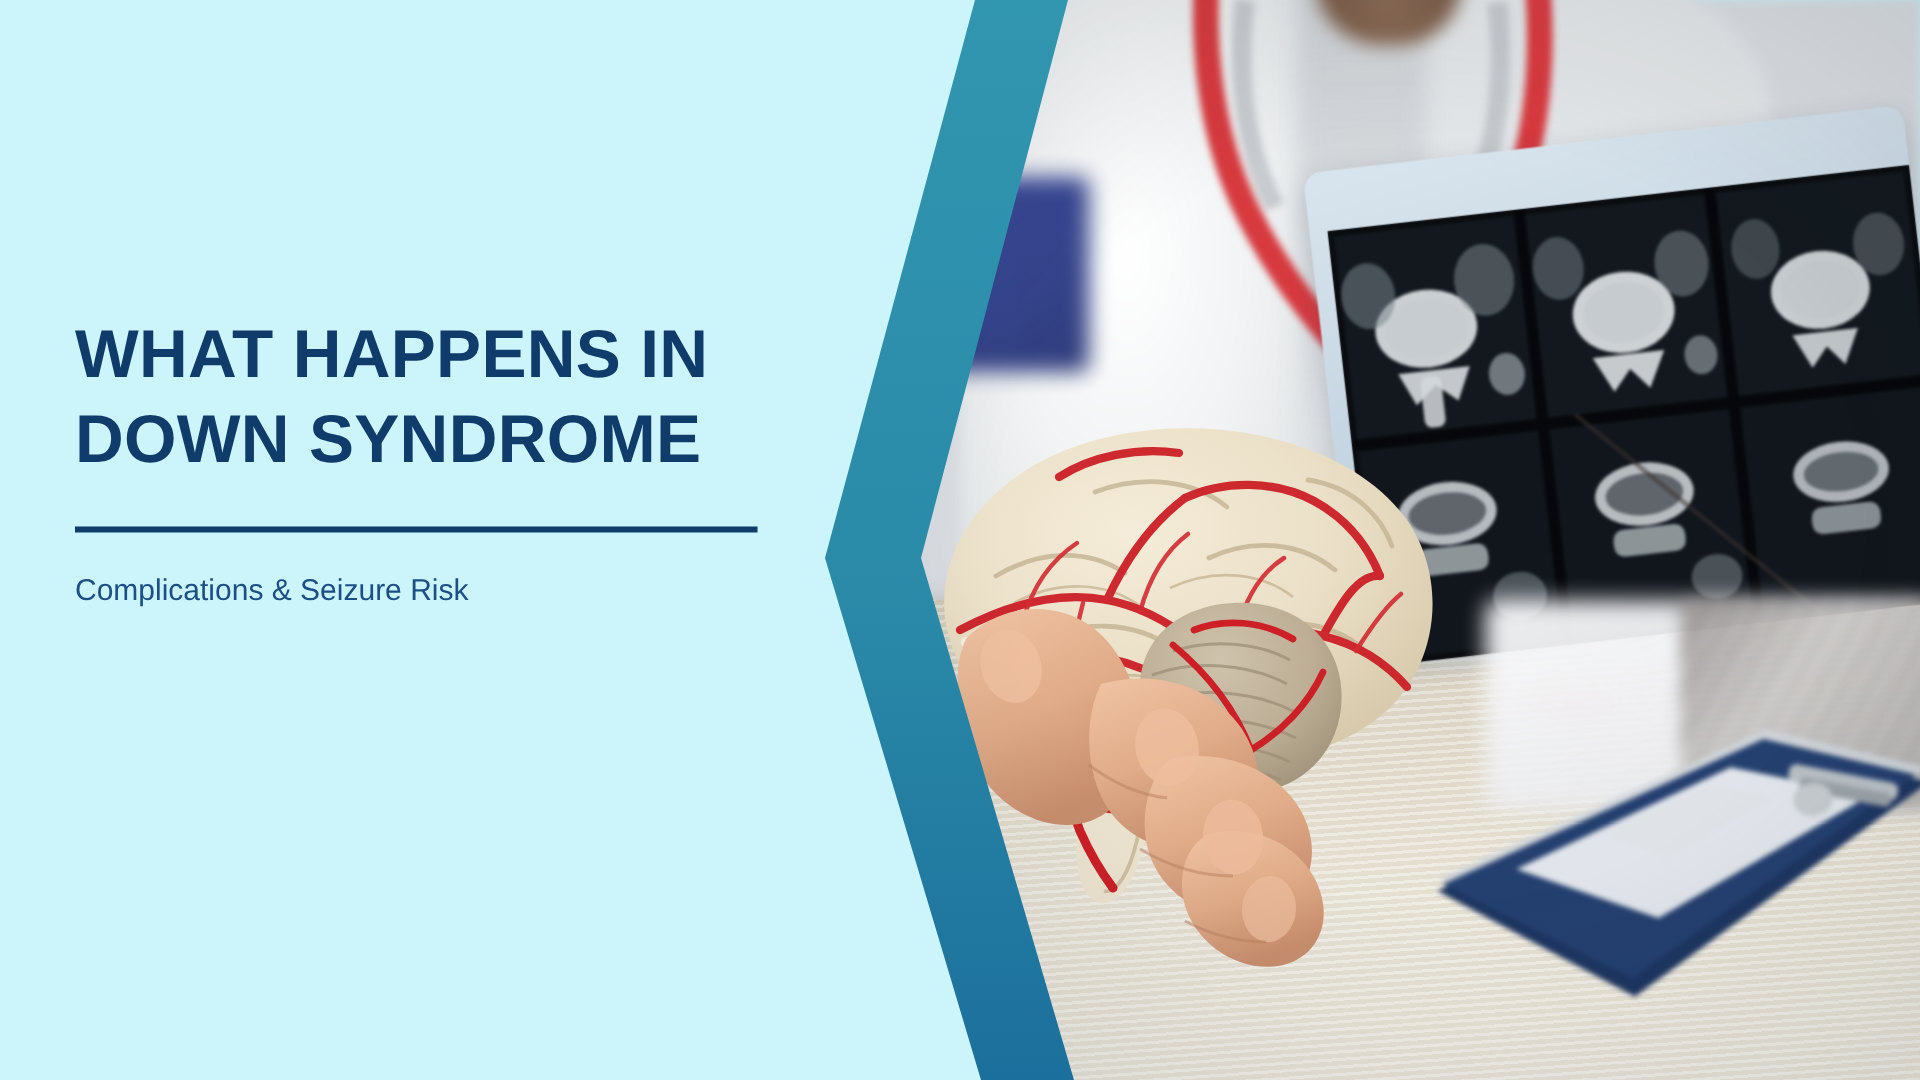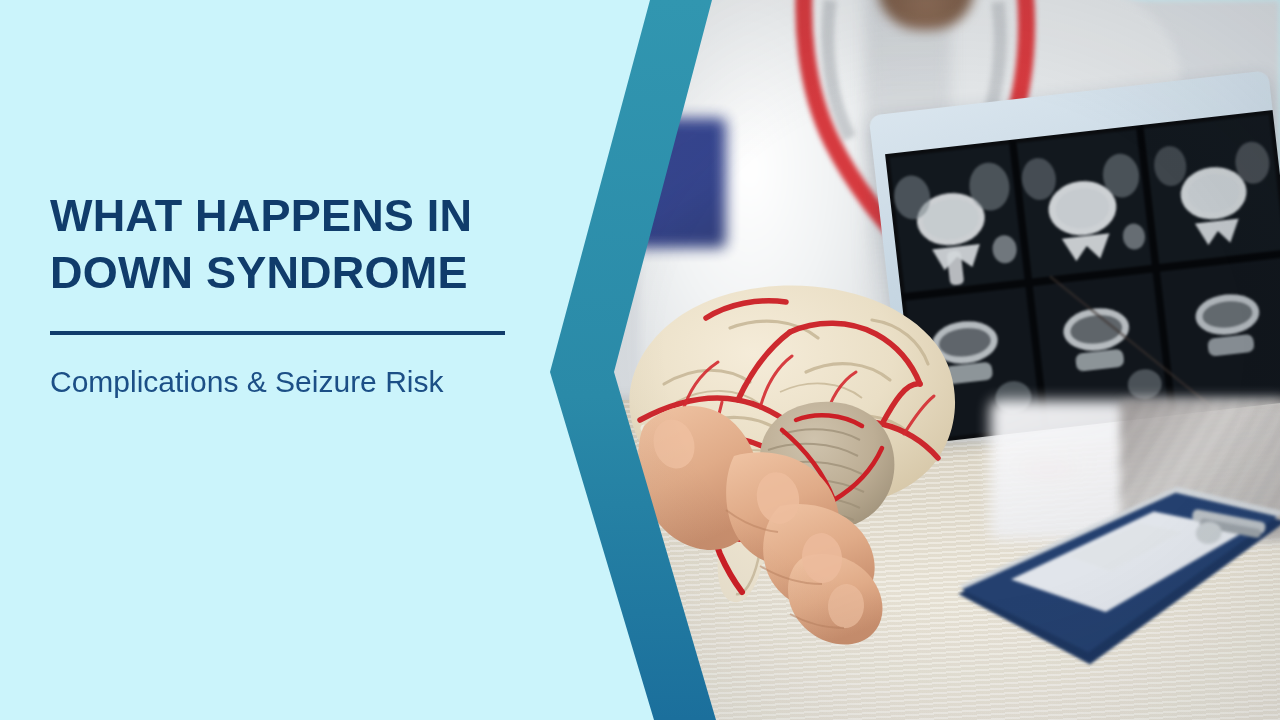--- a/index.html
+++ b/index.html
@@ -9,34 +9,34 @@
     background:#cbf4fb;
     position:relative;
   }
   #banner {
     position:absolute; left:0; top:0; width:1280px; height:720px;
     background:#cbf4fb; overflow:hidden;
   }
 
   
   #text-panel {
-    position:absolute; left:50px; top:188px; width:470px;
+    position:absolute; left:50px; top:208px; width:470px;
     z-index:30;
   }
   #heading {
     font-size:45px; font-weight:bold; line-height:1.26;
     color:#103c6b; letter-spacing:0.2px; text-transform:uppercase;
     white-space:pre-line;
   }
   #divider {
     width:455px; height:4px; background:#103c6b;
     margin-top:30px; margin-bottom:26px;
   }
   #subtitle {
-    font-size:30px; font-weight:400; line-height:1.38;
+    font-size:20px; font-weight:400; line-height:1.38;
     color:#1c4f86; width:420px;
   }
 
   
   #chevron {
     position:absolute; left:0; top:0; width:1280px; height:720px;
     z-index:20; pointer-events:none;
   }
 
   

